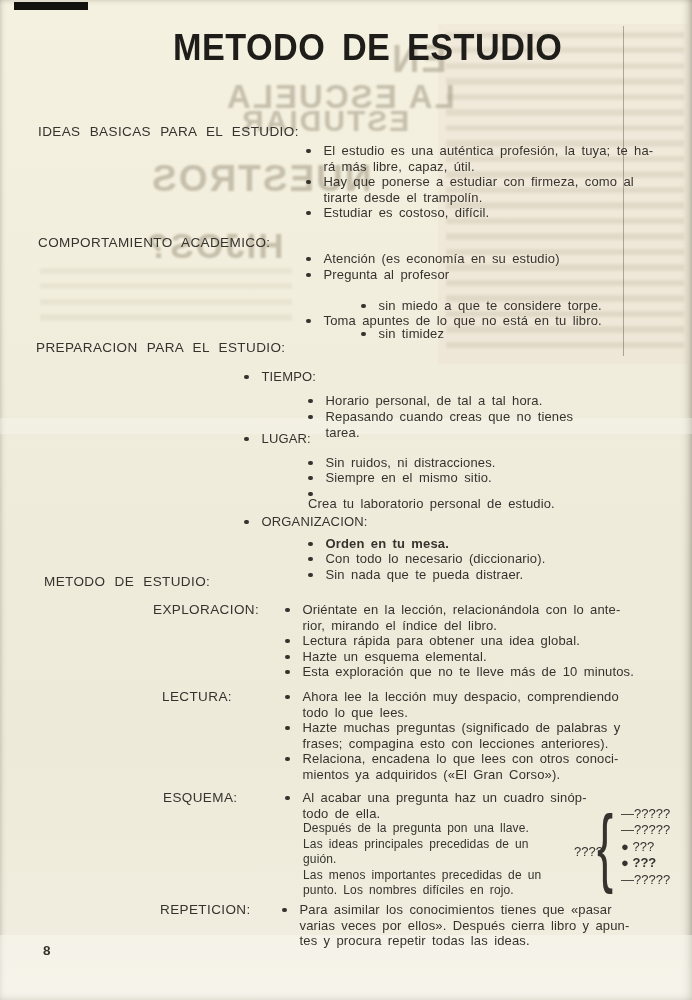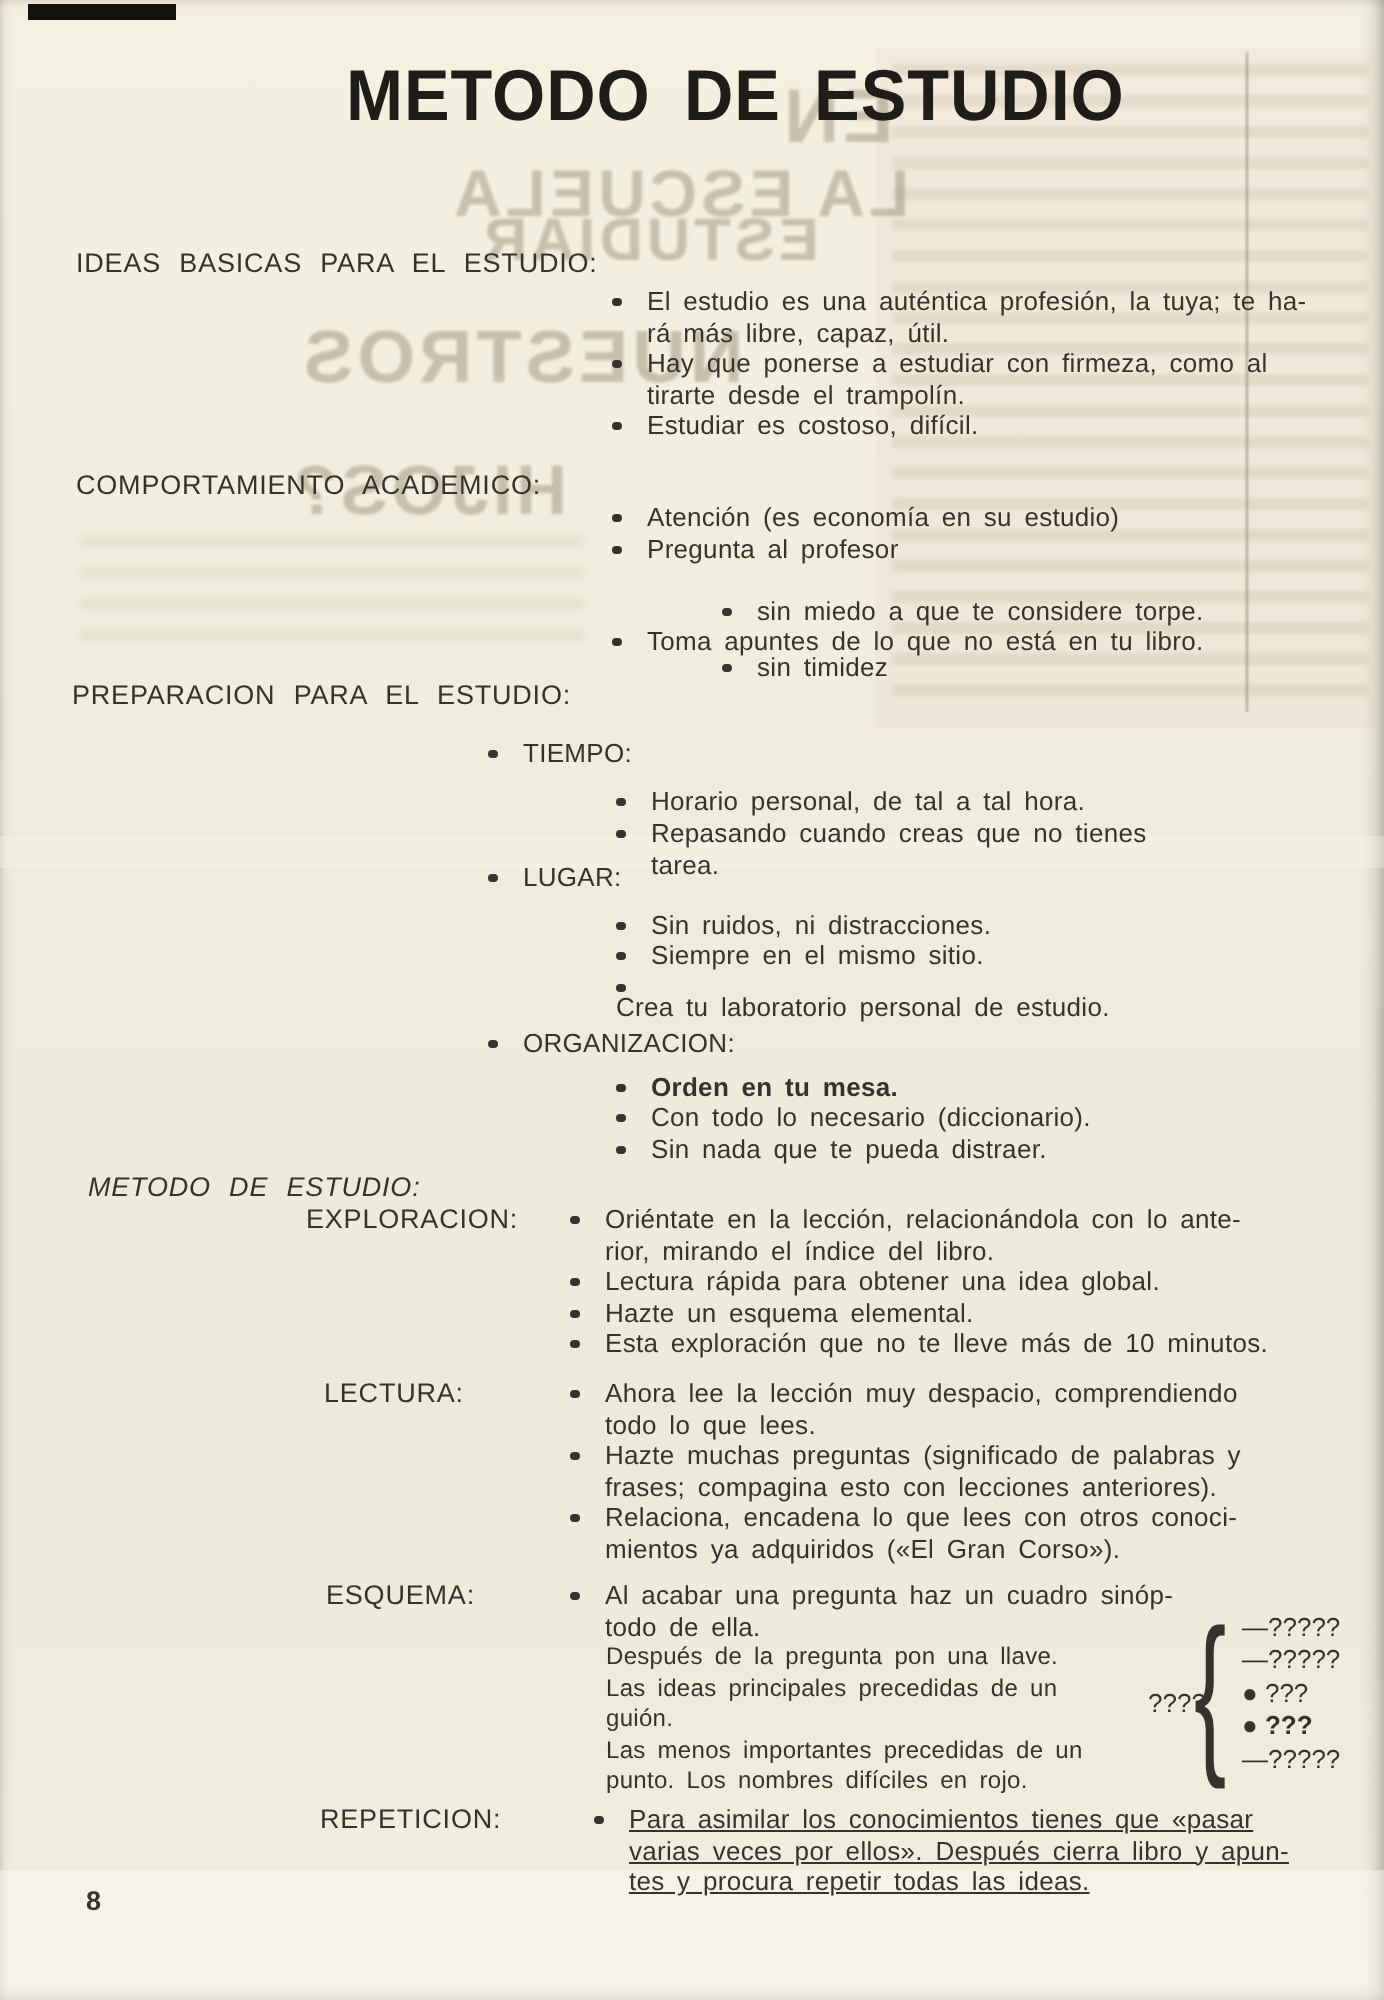--- a/index.html
+++ b/index.html
@@ -187,21 +187,21 @@
         <div>Con todo lo necesario (diccionario).</div>
       </div>
   </div>
   <div class="item" style="left:308px;top:567px;">
     <span class="dot"></span>
     <div class="txt">
         <div>Sin nada que te pueda distraer.</div>
       </div>
   </div>
 
-  <div class="h" style="left:44px;top:586px;font-style:italic;">METODO DE ESTUDIO:</div>
+  <div class="h" style="left:44px;top:574px;">METODO DE ESTUDIO:</div>
 
   <div class="h" style="left:153px;top:602px;">EXPLORACION:</div>
   <div class="item" style="left:285px;top:602px;">
     <span class="dot"></span>
     <div class="txt">
         <div>Oriéntate en la lección, relacionándola con lo ante-</div>
       <div>rior, mirando el índice del libro.</div>
       </div>
   </div>
   <div class="item" style="left:285px;top:633px;">
@@ -266,21 +266,21 @@
   <div class="brace">{</div>
   <div class="diag-items">
     <div>—?????</div>
     <div>—?????</div>
     <div>● ???</div>
     <div class="bold">● ???</div>
     <div>—?????</div>
   </div>
 
   <div class="h" style="left:160px;top:902px;">REPETICION:</div>
-  <div class="item" style="left:297px;top:902px;text-decoration:underline;">
+  <div class="item" style="left:282px;top:902px;">
     <span class="dot"></span>
     <div class="txt">
         <div>Para asimilar los conocimientos tienes que «pasar</div>
       <div>varias veces por ellos». Después cierra libro y apun-</div>
       <div>tes y procura repetir todas las ideas.</div>
       </div>
   </div>
 
   <div class="pagenum">8</div>
 </div>

